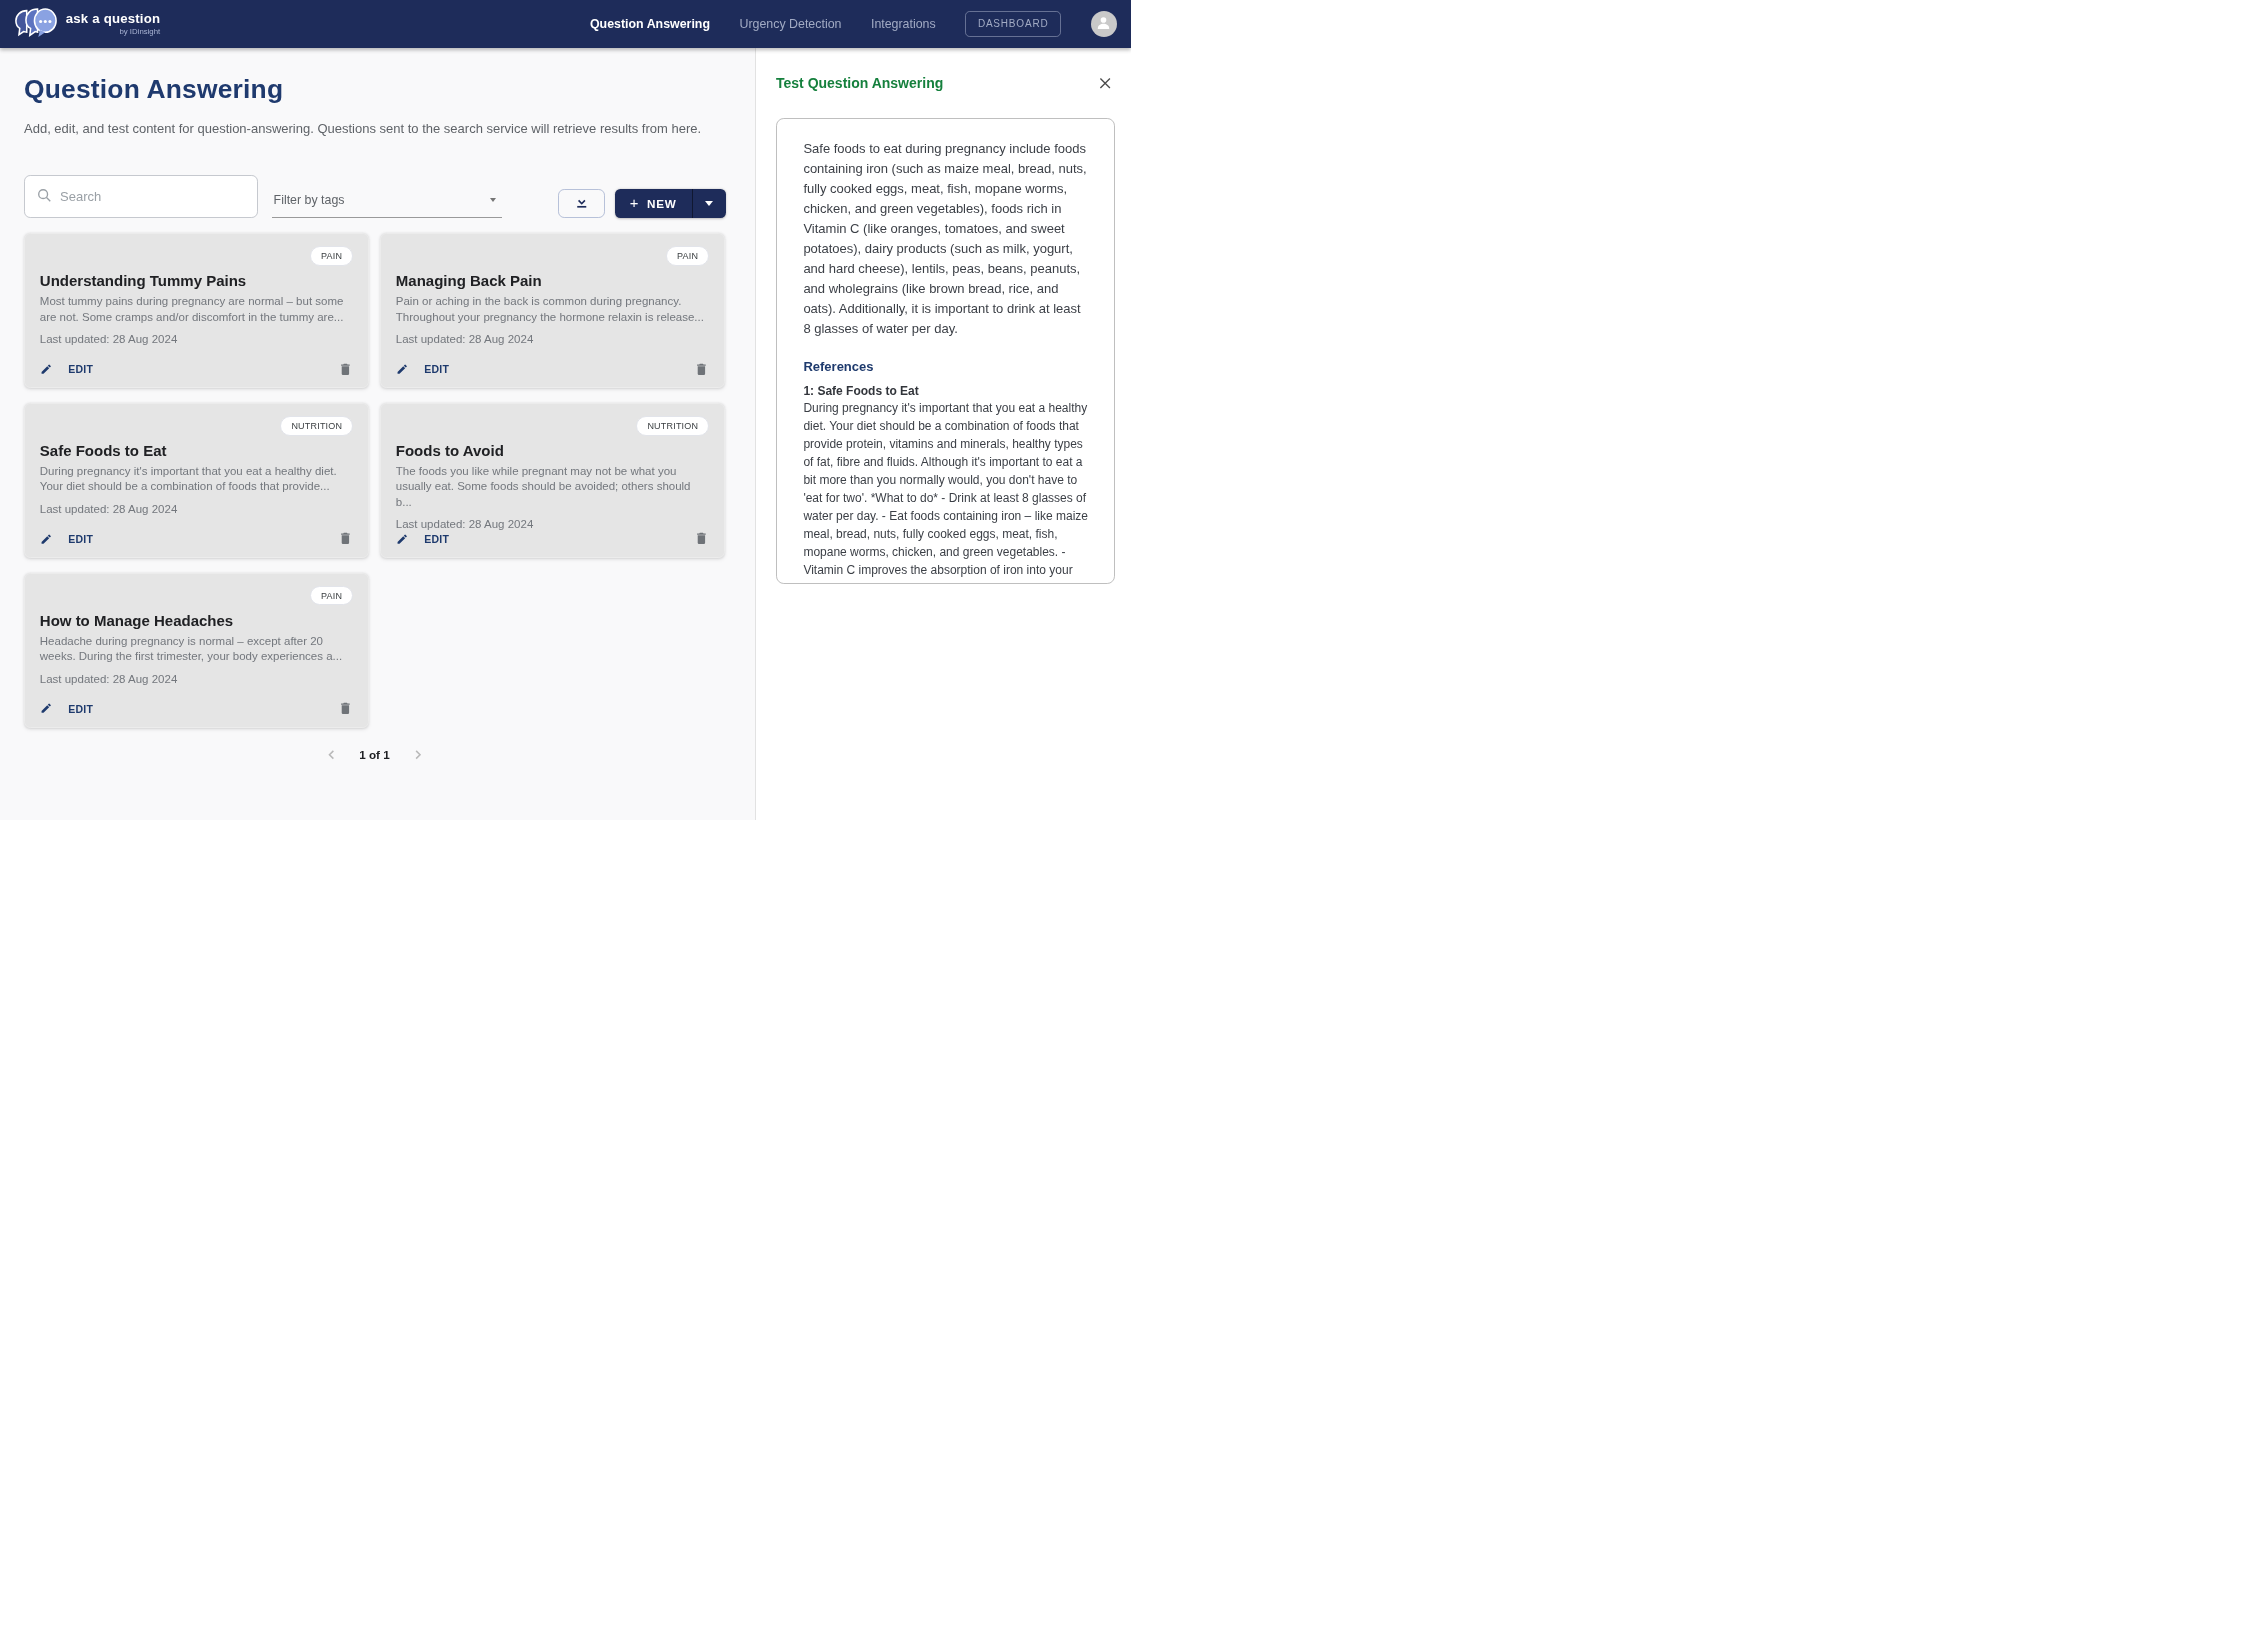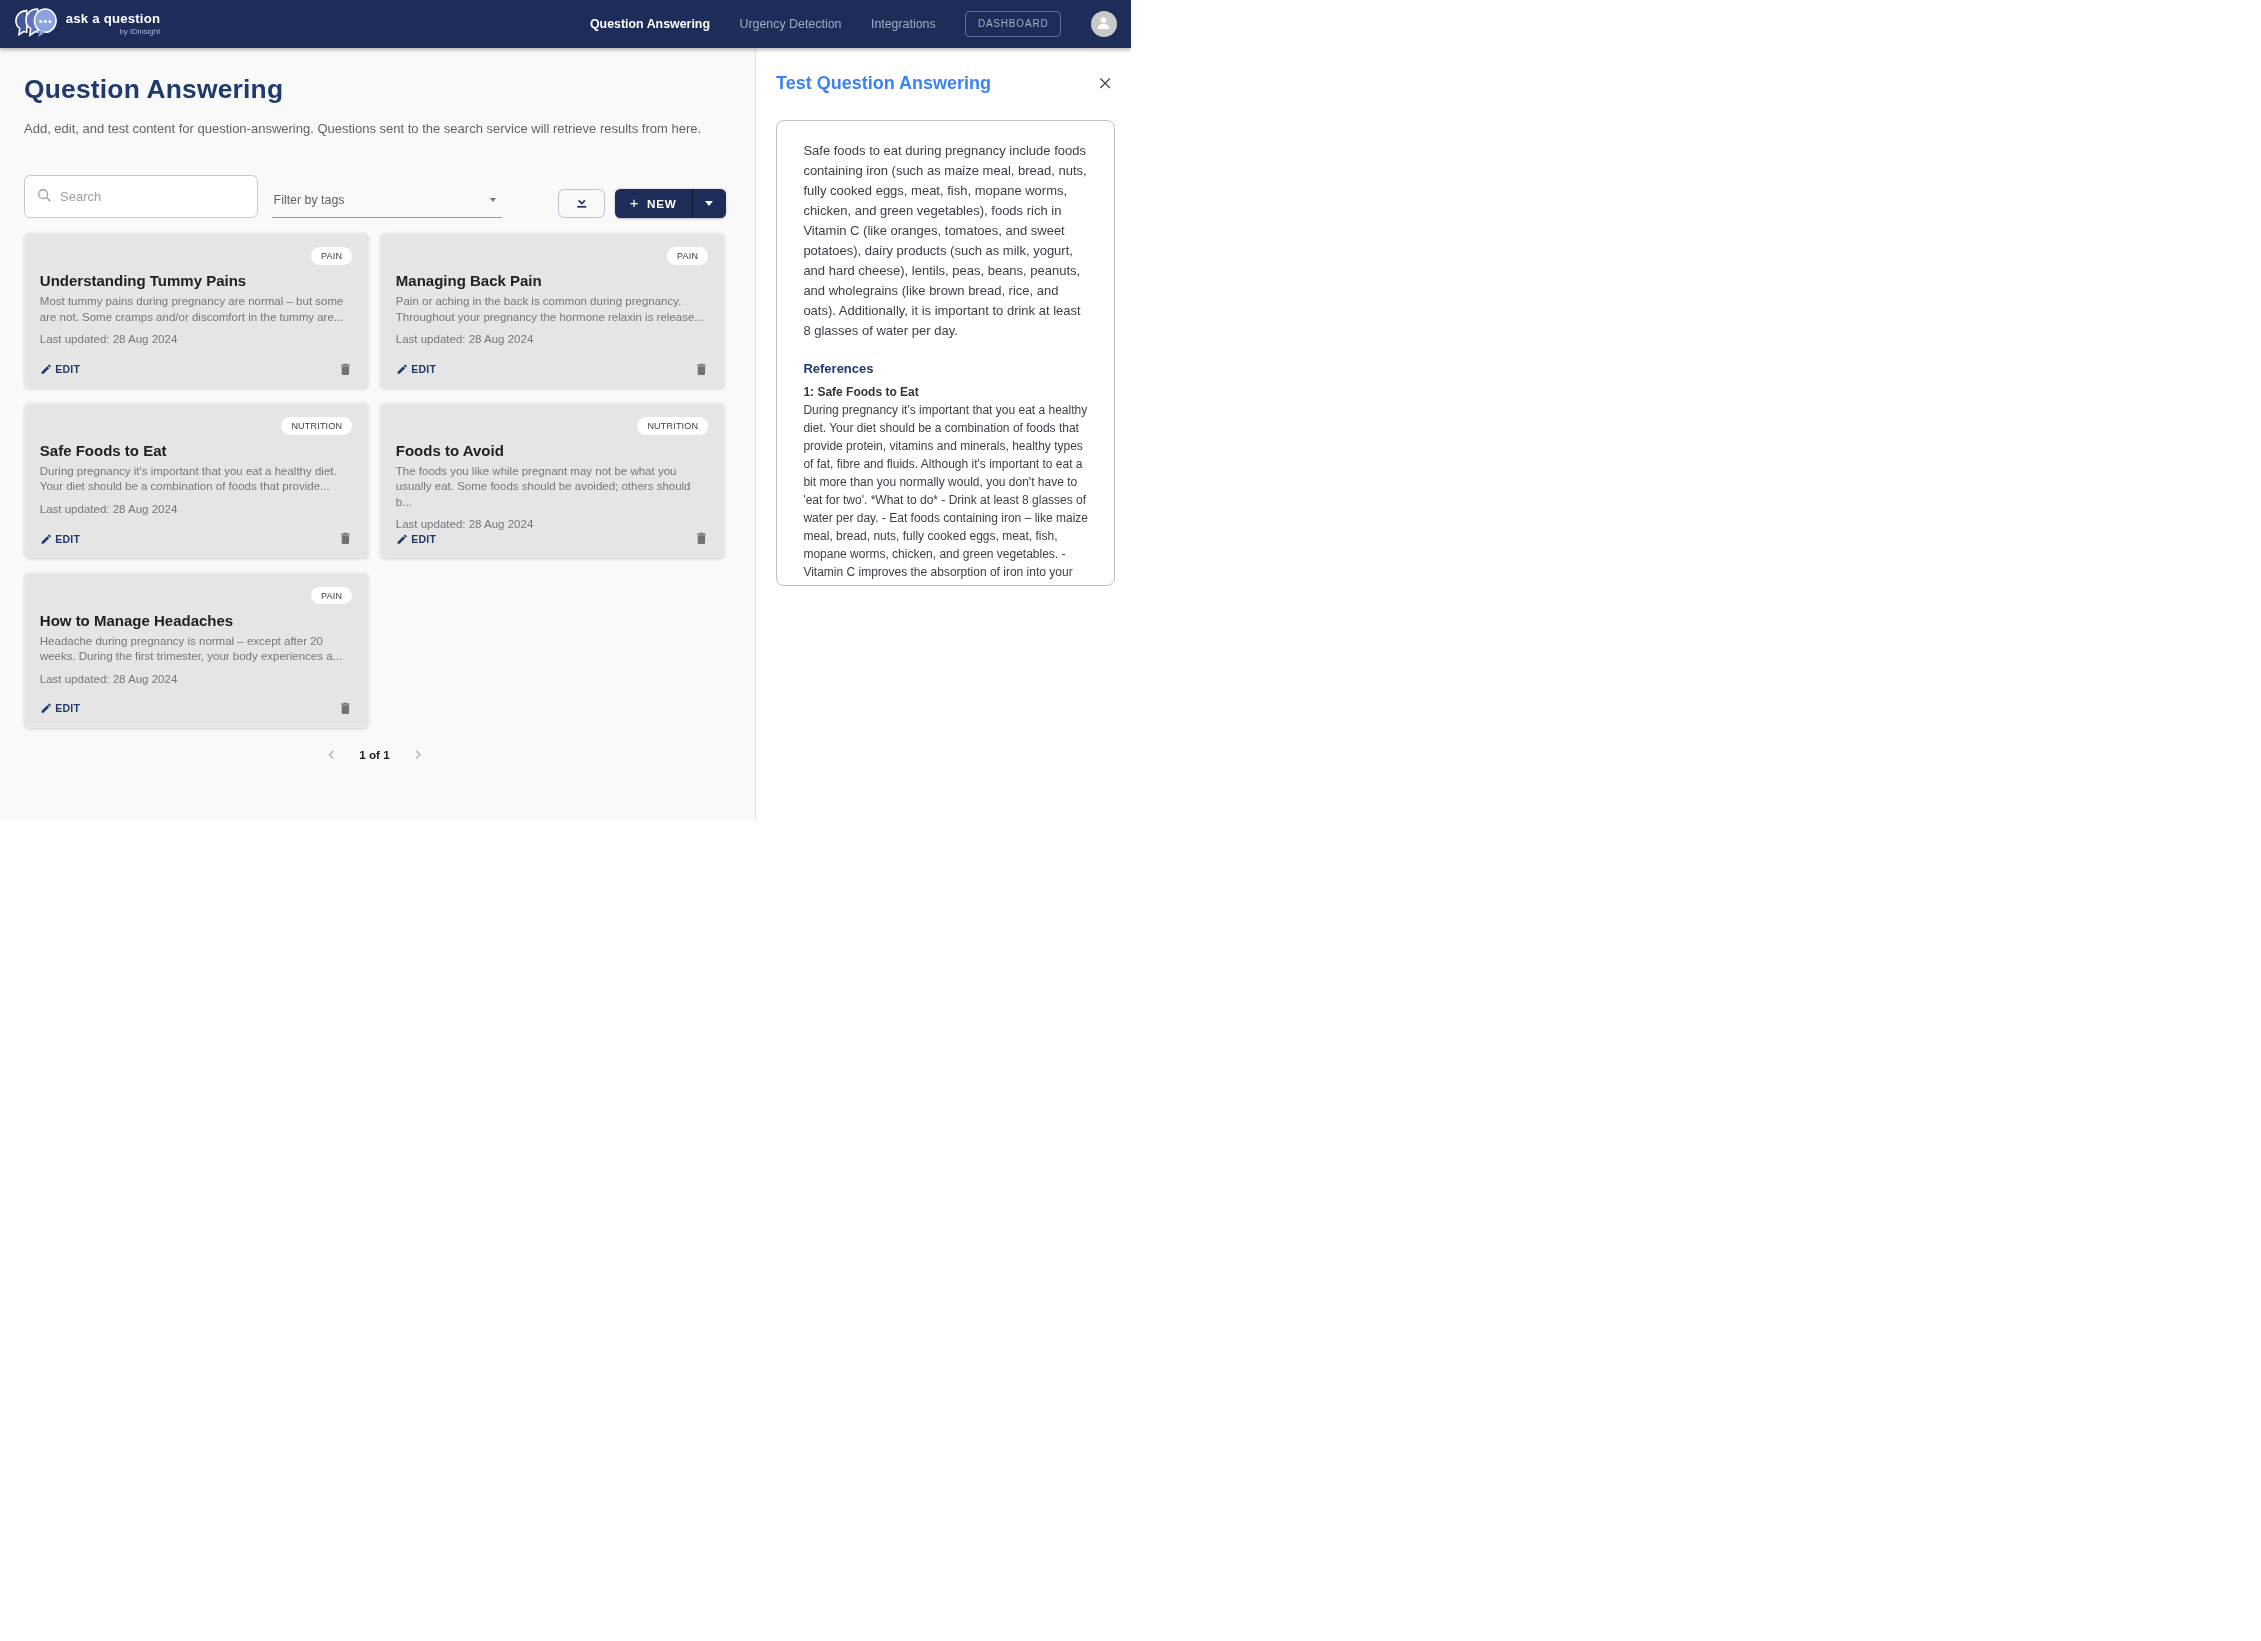--- a/index.html
+++ b/index.html
@@ -57,32 +57,32 @@
   .cards { margin-top:15.5px; display:grid; grid-template-columns:345px 345px; gap:14.8px 11px; }
   .card { background:#e5e5e5; border:0.8px solid #ececec; border-radius:6.2px; height:155px;
     box-shadow:0 0.8px 2.3px rgba(0,0,0,0.10), 0 1.6px 4.7px rgba(0,0,0,0.06);
     padding:11.7px 14.8px 11px; display:flex; flex-direction:column; overflow:hidden; }
   .chip { align-self:flex-end; border:0.8px solid #e2e4ea; border-radius:11px; padding:3.9px 10px;
     font-size:9px; font-weight:500; color:#3c4043; letter-spacing:0.2px; background:#ffffff; }
   .card-title { margin-top:6.2px; font-size:15px; font-weight:600; color:#202124; }
   .card-body { margin-top:5.4px; font-size:11.5px; color:#73777d; line-height:1.32; }
   .card-updated { margin-top:8.5px; font-size:11.5px; color:#73777d; }
   .card-footer { margin-top:auto; display:flex; align-items:center; justify-content:space-between; }
-  .edit-btn { display:flex; align-items:flex-start; gap:3px; color:#1e3a6d; font-size:10.5px;
+  .edit-btn { display:flex; align-items:flex-end; gap:16px; color:#1e3a6d; font-size:10.5px;
     font-weight:700; letter-spacing:0.3px; cursor:pointer; }
   .trash-btn { cursor:pointer; display:grid; place-items:center; }
 
   .pagination { width:701px; margin-top:18.6px; display:flex; justify-content:center;
     align-items:center; gap:20px; }
   .page-label { font-size:11.7px; font-weight:600; color:#202124; }
   .pg-btn { cursor:pointer; display:grid; place-items:center; }
 
   
   .panel-head { display:flex; align-items:center; justify-content:space-between; }
-  .panel-title { font-size:18px; font-weight:700; color:#3b82f6; }
+  .panel-title { font-size:14px; font-weight:700; color:#15803d; }
   .close-btn { cursor:pointer; display:grid; place-items:center; padding:1.6px; }
   .qbox { margin-top:31px; border:0.8px solid #bfbfbf; border-radius:7.8px; height:100px;
     padding:13.2px 14px 0 16.3px; }
   .qtext { font-size:13px; color:#202124; }
   .qrow { margin-top:16.3px; display:flex; align-items:center; }
   .checkbox { width:16.3px; height:16.3px; background:#5472d4; border-radius:3.1px; margin-right:11.7px;
     display:grid; place-items:center; cursor:pointer; flex:none; }
   .chk-label { font-size:13px; color:#202124; }
   .send-btn { margin-left:auto; margin-right:1.6px; cursor:pointer; display:grid; place-items:center; }
   .rbox { margin-top:26px; border:0.8px solid #bfbfbf; border-radius:7.8px; height:466px;

